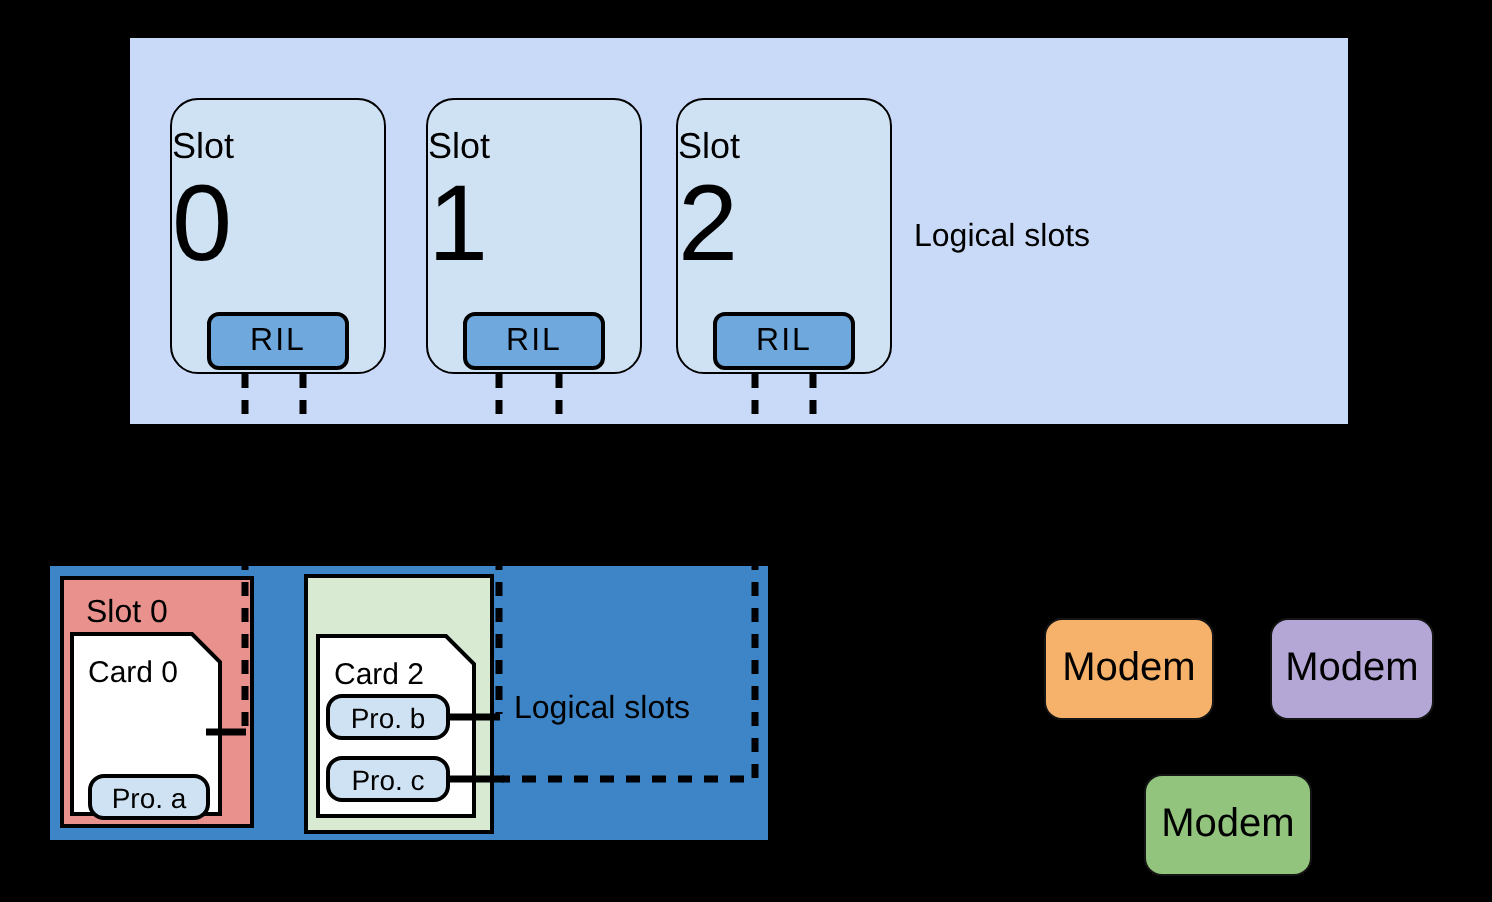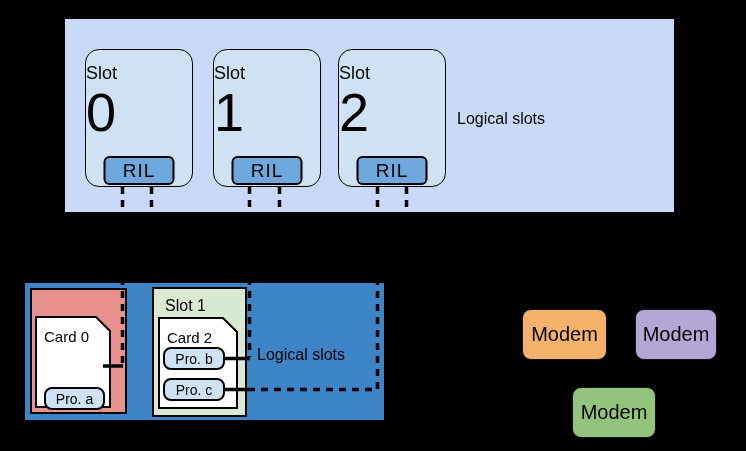--- a/index.html
+++ b/index.html
@@ -28,21 +28,21 @@
   }
   .lslot.s0{left:20px;} .lslot.s1{left:148px;} .lslot.s2{left:273px;}
   .lslot-name{font-size:18px;line-height:22px;}
   .lslot-number{font-size:54px;line-height:56px;margin-top:0;}
   .ril-badge{
     position:absolute;bottom:1px;left:50%;transform:translateX(-50%);
     width:71px;height:29px;
     background:var(--ril-bg,#6FA8DC);
     border:2px solid #000;border-radius:6px;
     display:flex;align-items:center;justify-content:center;
-    font-size:19px;letter-spacing:1px;
+    font-size:16px;letter-spacing:1px;
   }
   .section-label{position:absolute;font-size:16px;color:#000;white-space:nowrap;}
   .logical-label{left:457px;top:110px;}
   .physical-label{left:257px;top:346px;}
 
   
   .physical-box{
     position:absolute;left:23px;top:281px;width:363px;height:141px;
     background:var(--physical-box-bg,#3D85C6);
     border:2px solid #000;
@@ -107,31 +107,31 @@
       <div class="lslot-number">2</div>
       <div class="ril-badge">RIL</div>
     </div>
   </div>
 
   <div class="section-label logical-label">Logical slots</div>
 
   <div class="physical-box">
 
     <div class="pslot pslot-red">
+      <div class="pslot-title">Slot 0</div>
       <div class="sim-card card0">
         <svg width="76" height="92" viewBox="0 0 76 92">
           <path d="M1,1 L61,1 L75,15 L75,91 L1,91 Z" fill="#FFFFFF" stroke="#000" stroke-width="2"></path>
         </svg>
         <div class="card-title">Card 0</div>
         <div class="profile pro-a">Pro. a</div>
       </div>
     </div>
 
     <div class="pslot pslot-green">
-      <div class="pslot-title">Slot 1</div>
       <div class="sim-card card2">
         <svg width="80" height="92" viewBox="0 0 80 92">
           <path d="M1,1 L65,1 L79,15 L79,91 L1,91 Z" fill="#FFFFFF" stroke="#000" stroke-width="2"></path>
         </svg>
         <div class="card-title">Card 2</div>
         <div class="profile pro-c">Pro. c</div>
         <div class="profile pro-b">Pro. b</div>
       </div>
     </div>
   </div>

